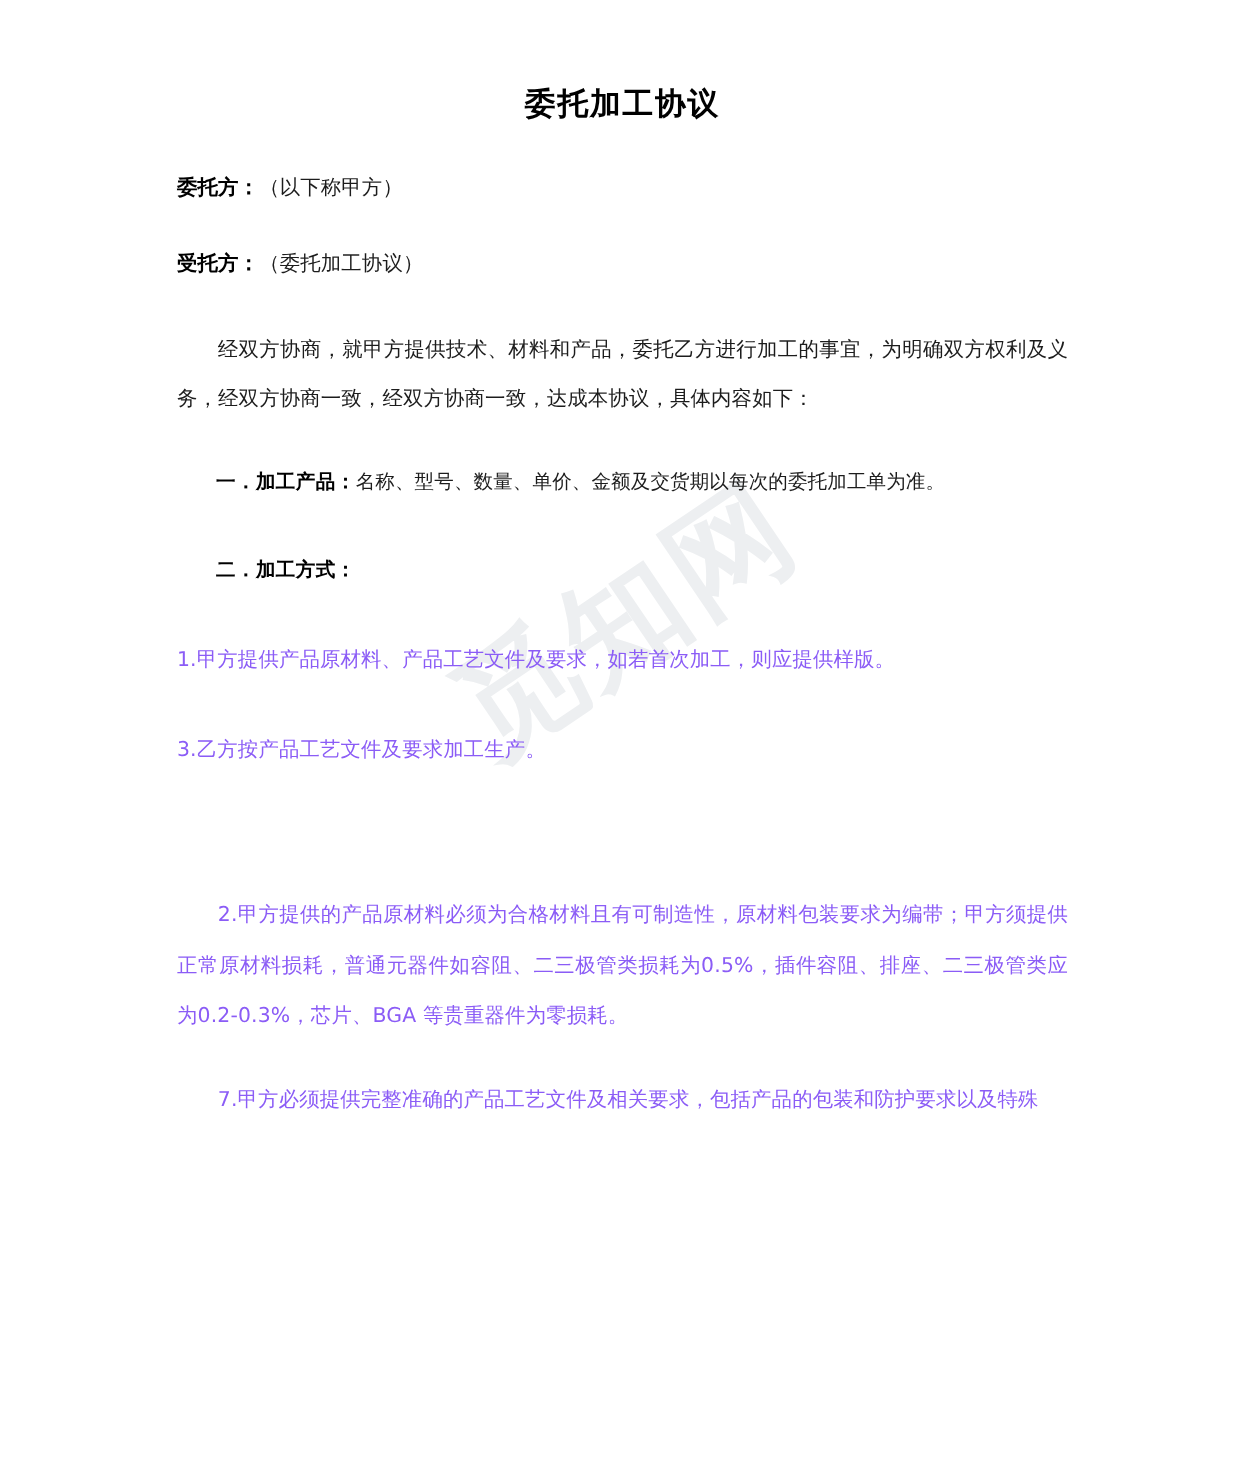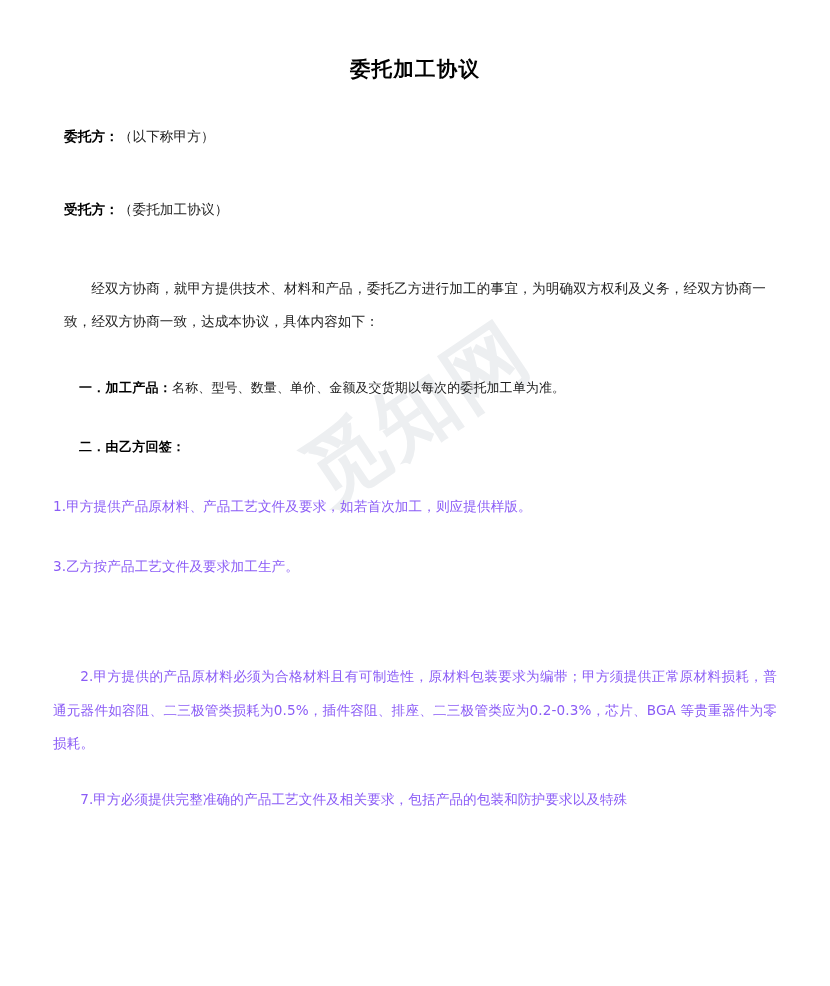--- a/index.html
+++ b/index.html
@@ -41,39 +41,39 @@
     left: 292px;
     top: 360px;
     font-size: 80px;
     letter-spacing: 4px;
     transform: rotate(-34deg);
     color: #edeff1;
   }
   #content {
     position: relative;
     z-index: 1;
-    padding: 0 53px;
+    padding: 0 118px;
     box-sizing: border-box;
     width: 830px;
   }
   .doc-title {
     text-align: center;
     font-size: 20.5px;
     font-weight: 700;
     letter-spacing: 1.2px;
     color: #000000;
     margin: 0;
     padding-top: 55px;
     padding-bottom: 0;
   }
   .para {
     font-size: 13.6px;
     line-height: 2.45;
     color: #1c1c1c;
-    margin: 11px;
+    margin: 0;
     text-align: justify;
     letter-spacing: 0.1px;
     word-break: break-all;
   }
   .gap-title-party { height: 26px; }
   .gap-sm { height: 18px; }
   .gap-md { height: 23px; }
   .gap-lg { height: 27px; }
   .lead-label {
     font-weight: 700;
@@ -138,21 +138,21 @@
 
     <div class="gap-md"></div>
 
     <p class="section-head">
       <span>一．加工产品：</span><span class="head-rest">名称、型号、数量、单价、金额及交货期以每次的委托加工单为准。</span>
     </p>
 
     <div class="gap-lg"></div>
 
     <p class="section-head">
-      <span>二．由乙方回签：</span><span class="head-rest"></span>
+      <span>二．加工方式：</span><span class="head-rest"></span>
     </p>
 
     <div class="gap-lg"></div>
 
     <p class="item">1.甲方提供产品原材料、产品工艺文件及要求，如若首次加工，则应提供样版。</p>
 
     <div class="gap-lg"></div>
 
     <p class="item">3.乙方按产品工艺文件及要求加工生产。</p>
 

